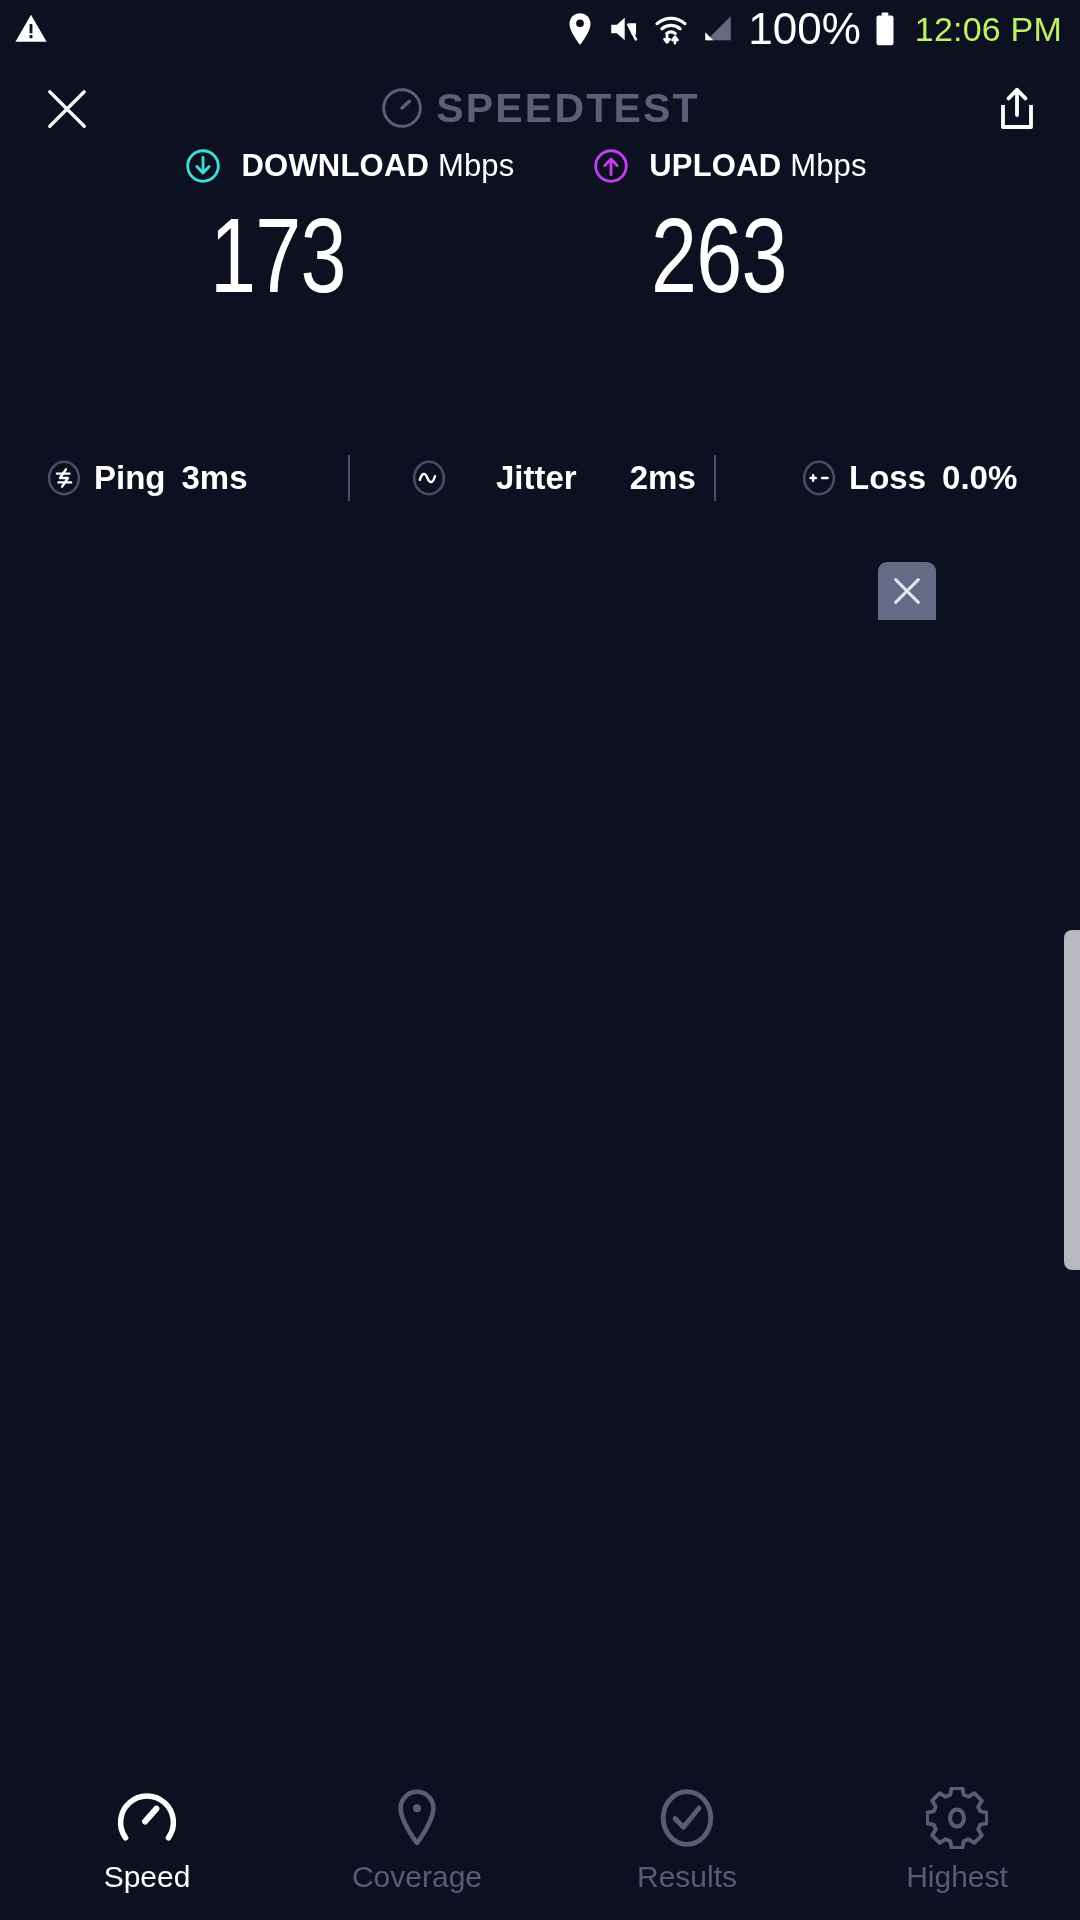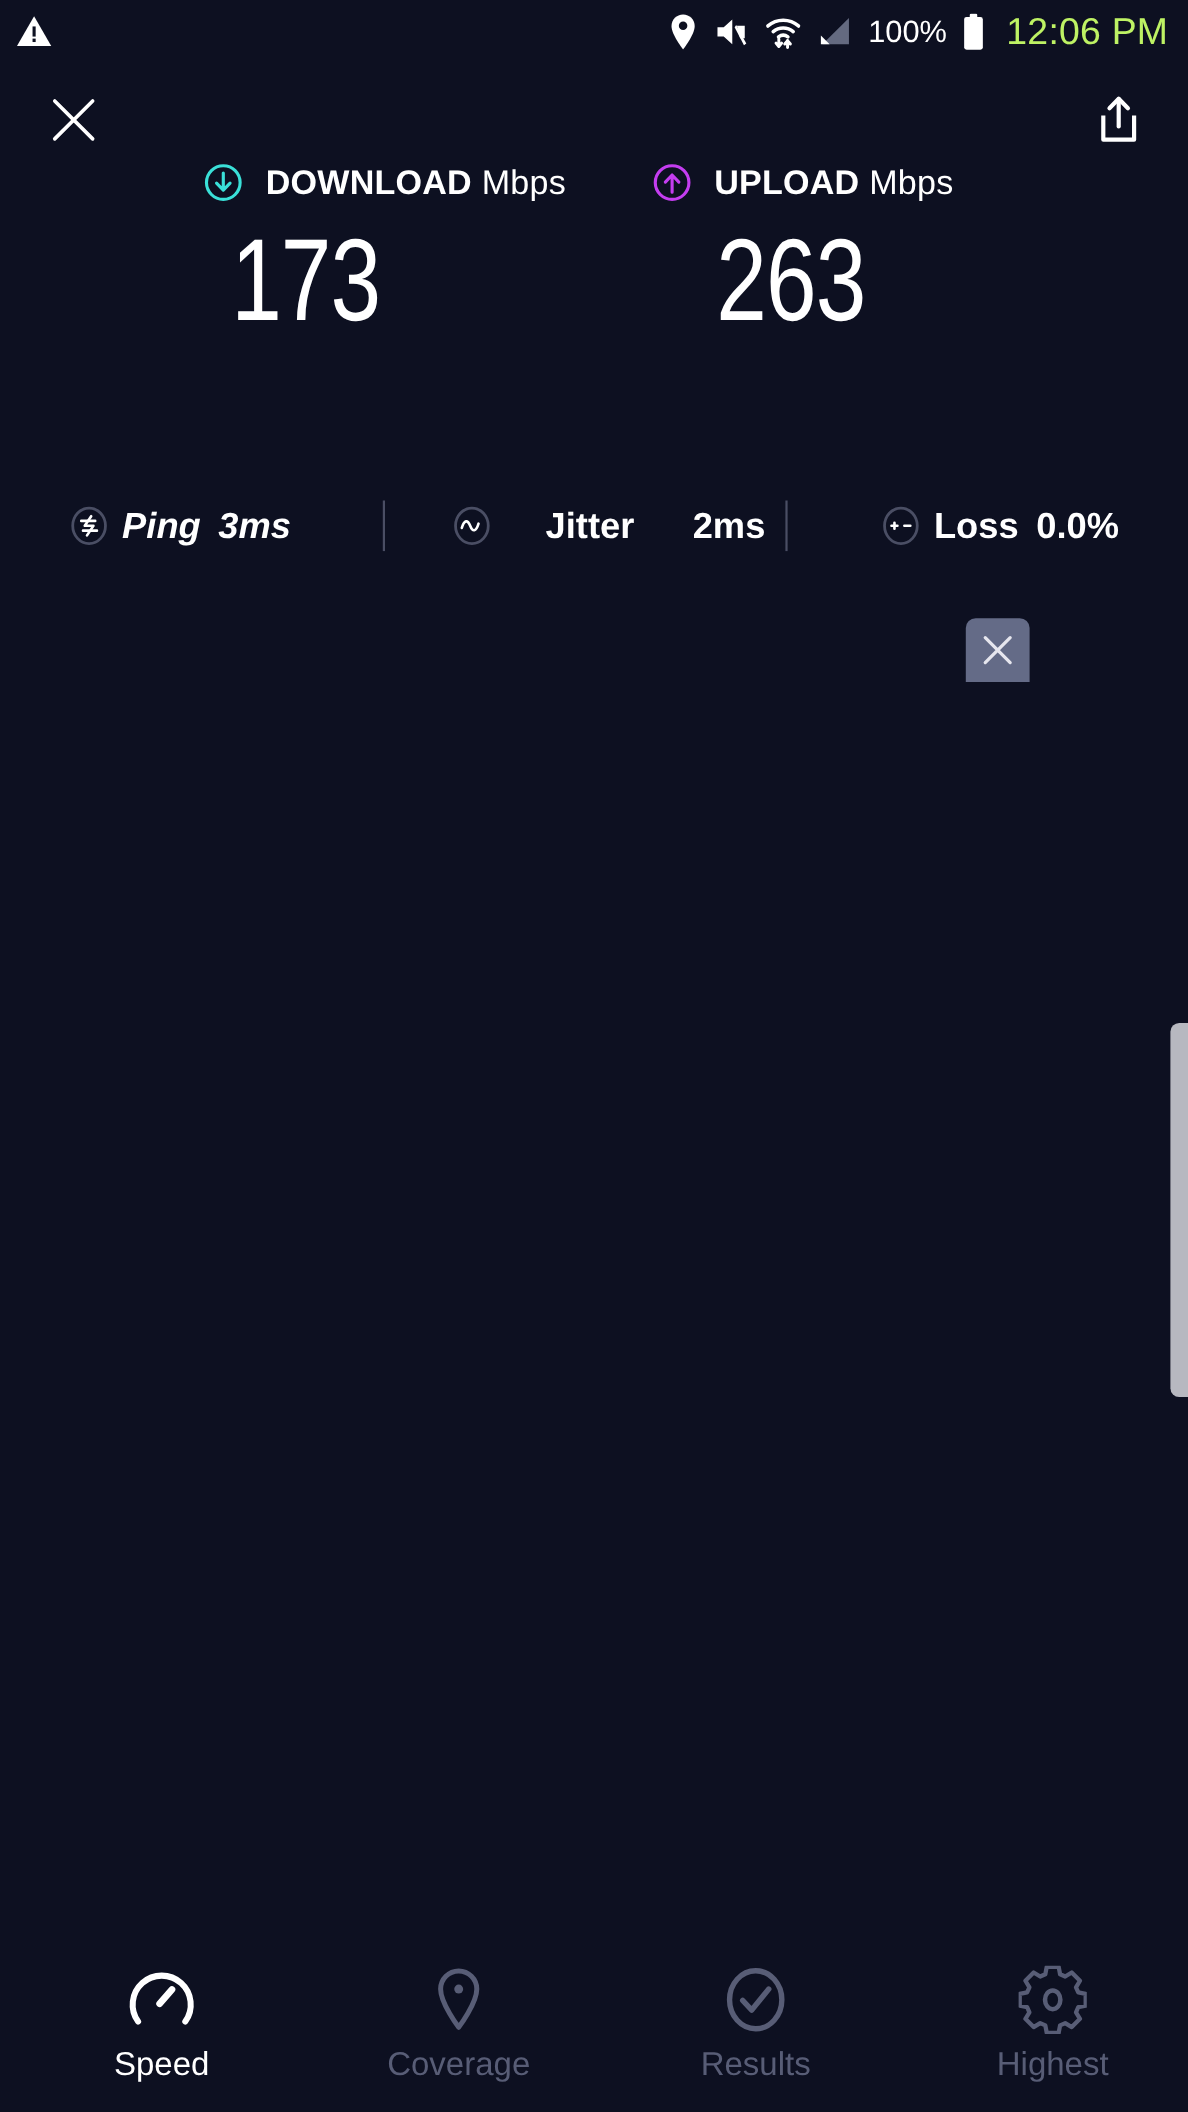--- a/index.html
+++ b/index.html
@@ -15,21 +15,21 @@
   .statusbar {
     position:absolute; top:0; left:0; width:1080px; height:58px;
     display:flex; align-items:center; padding:0 18px 0 14px;
   }
   .sb-left { display:flex; align-items:center; }
   .sb-right { margin-left:auto; display:flex; align-items:center; gap:13px; }
   .sb-time {
     color:#bef264; font-size:34px; letter-spacing:0.2px;
     font-family:"Liberation Sans", sans-serif; margin-left:6px;
   }
-  .sb-batt-pct { color:#ffffff; font-size:28px; letter-spacing:0px;text-align:right; }
+  .sb-batt-pct { color:#ffffff; font-size:44px; letter-spacing:0px;text-align:right; }
   .icon-svg { display:block; }
 
   
   .header {
     position:absolute; top:60px; left:0; width:1080px; height:92px;
     display:flex; align-items:center;
   }
   .hdr-close { position:absolute; left:36px; top:18px; width:62px; height:62px;
                display:flex; align-items:center; justify-content:center; }
   .hdr-brand {
@@ -63,21 +63,21 @@
 
   
   .pjl-row {
     position:absolute; top:300px; left:0; width:1080px; height:60px;
     display:flex; align-items:center;
   }
   .pjl-item { display:flex; align-items:center; gap:11px; }
   .pjl-label { color:#ffffff; font-size:33px; font-weight:bold; }
   .pjl-value { color:#ffffff; font-size:33px; font-weight:bold; margin-left:5px; }
   .pjl-sep { width:2px; height:46px; background:#4a4e64; }
-  #pjl-ping { position:absolute; left:62px;font-style:italic; }
+  #pjl-ping { position:absolute; left:45px; }
   #pjl-sep1 { position:absolute; left:348px; top:7px; }
   #pjl-jitter { position:absolute; left:410px;gap:48px; }
   #pjl-sep2 { position:absolute; left:714px; top:7px; }
   #pjl-loss { position:absolute; left:800px; }
 
   
   .ad-close {
     position:absolute; left:878px; top:562px; width:58px; height:58px;
     background:#646b87; border-radius:9px 9px 0 0;
     display:flex; align-items:center; justify-content:center;
@@ -173,20 +173,29 @@
       </span>
       <span class="sb-time">12:06 PM</span>
     </div>
   </div>
 
   <div class="header">
     <div class="hdr-close">
       <svg class="icon-svg" width="46" height="46" viewBox="0 0 24 24">
         <path d="M3 3 L21 21 M21 3 L3 21" stroke="#ffffff" stroke-width="1.7" stroke-linecap="round"></path>
       </svg>
+    </div>
+    <div class="hdr-brand">
+      <span>
+        <svg class="icon-svg" width="44" height="44" viewBox="0 0 24 24">
+          <circle cx="12" cy="12" r="10" stroke="#5b5f77" stroke-width="1.6" fill="none"></circle>
+          <path d="M12 12 L16 8.4" stroke="#5b5f77" stroke-width="1.9" stroke-linecap="round"></path>
+        </svg>
+      </span>
+      <span class="hdr-brand-text">SPEEDTEST</span>
     </div>
     <div class="hdr-share">
       <svg class="icon-svg" width="48" height="48" viewBox="0 0 24 24">
         <path d="M5 10 L5 21 L19 21 L19 10" stroke="#ffffff" stroke-width="1.9" fill="none" stroke-linejoin="round"></path>
         <path d="M12 2.5 L12 15" stroke="#ffffff" stroke-width="1.9" stroke-linecap="round"></path>
         <path d="M7.8 6.7 L12 2.4 L16.2 6.7" stroke="#ffffff" stroke-width="1.9" fill="none" stroke-linecap="round" stroke-linejoin="round"></path>
       </svg>
     </div>
   </div>
 

